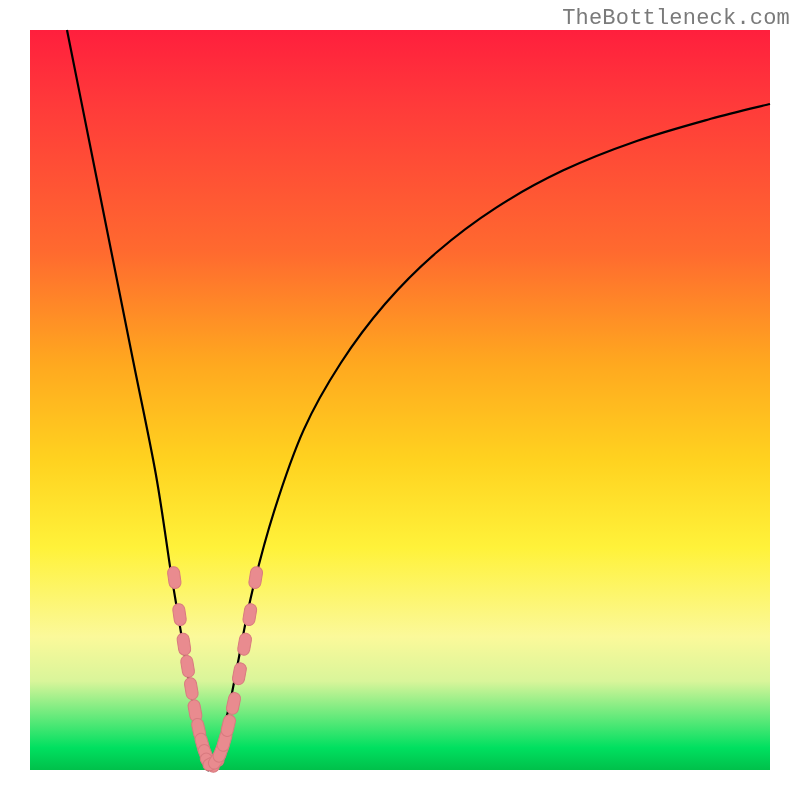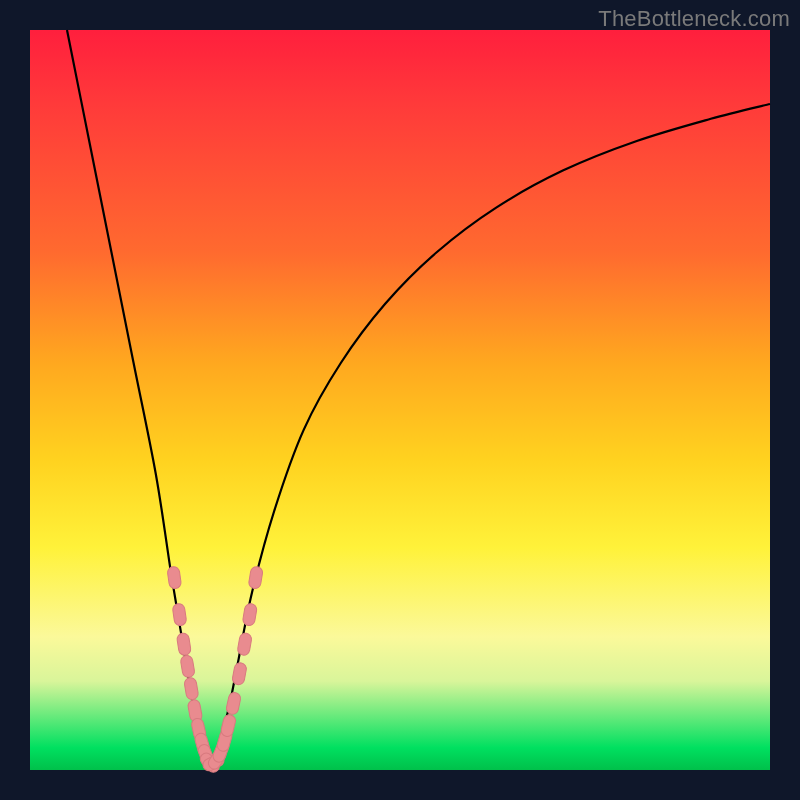--- a/index.html
+++ b/index.html
@@ -7,21 +7,22 @@
     padding: 0;
     width: 800px;
     height: 800px;
     overflow: hidden;
     background: #000;
     font-family: Arial, Helvetica, sans-serif;
   }
   .frame {
     position: absolute;
     inset: 0;
-    background: #0f172a;
+    background: #ffffff;
+    font-family: Liberation Mono, monospace;
   }
   .plot-area {
     position: absolute;
     left: 30px;
     top: 30px;
     width: 740px;
     height: 740px;
     
     background: linear-gradient(
       to bottom,

